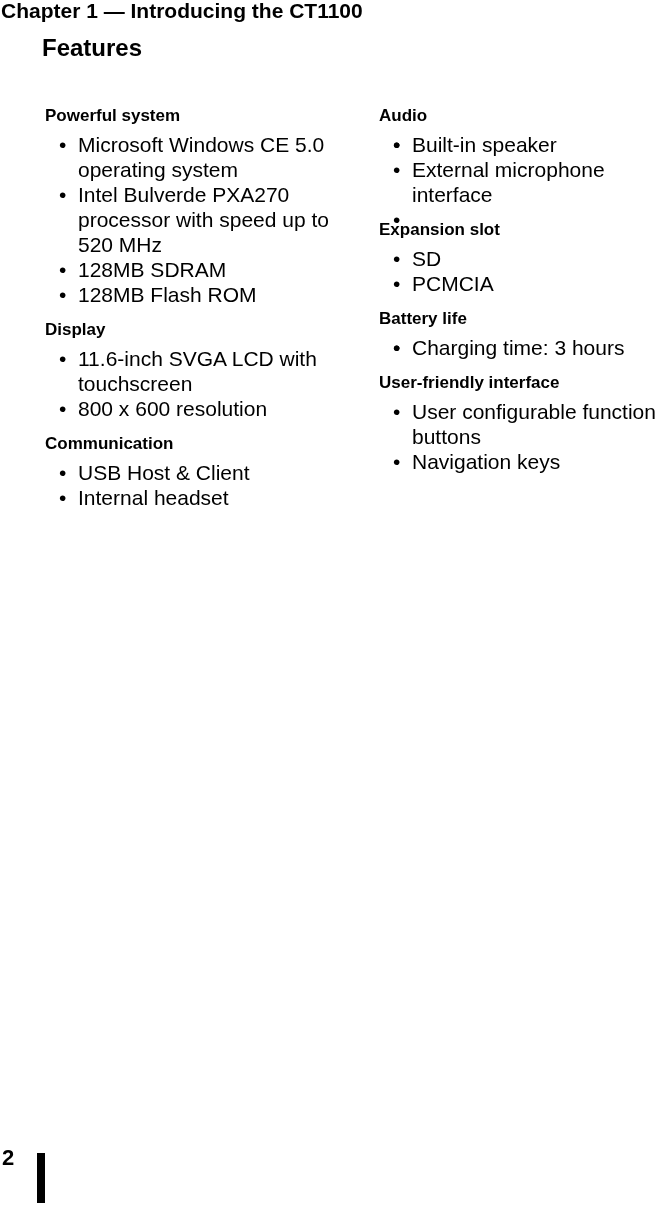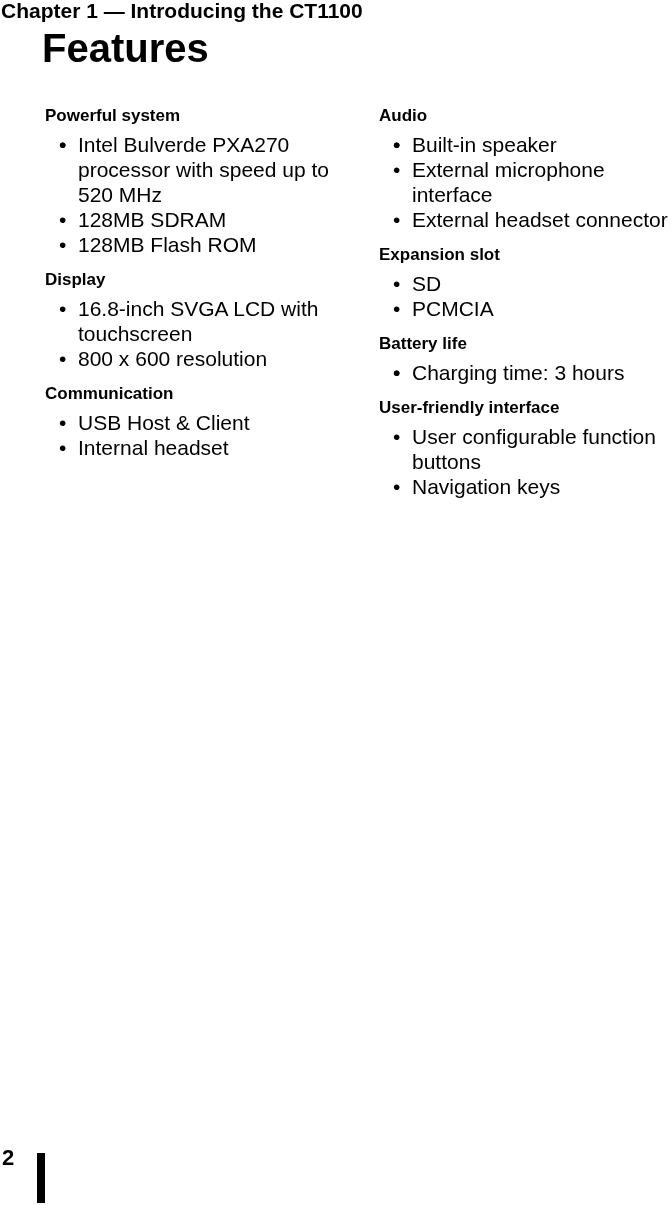--- a/index.html
+++ b/index.html
@@ -15,21 +15,21 @@
     position: absolute;
     left: 1px; top: -2px;
     font-size: 21px; line-height: 26px;
     font-weight: bold;
     white-space: nowrap;
   }
   .chapter-header .chapter-title-italic { }
   .page-title {
     position: absolute;
     left: 42px; top: 27px;
-    font-size: 40px; line-height: 42px;
+    font-size: 24px; line-height: 42px;
     font-weight: bold;
   }
   .col {
     position: absolute;
     top: 100px;
   }
   .col-left  { left: 45px;  width: 308px; }
   .col-right { left: 379px; width: 293px; }
   .section-heading {
     font-size: 17px; line-height: 25px;
@@ -69,38 +69,39 @@
   <span>Chapter 1 — </span><span class="chapter-title-italic">Introducing the CT1100</span>
 </div>
 
 <h1 class="page-title">Features</h1>
 
 <div class="col col-left">
 
   <div class="feature-section">
     <h3 class="section-heading">Powerful system</h3>
     <ul class="feature-list">
-      <li class="feature-item"><span class="bullet-glyph">•</span></li>
+      <li class="feature-item"><span class="bullet-glyph">•</span><span class="item-text">Microsoft Windows CE 5.0
+operating system</span></li>
       <li class="feature-item"><span class="bullet-glyph">•</span><span class="item-text">Intel Bulverde PXA270
 processor with speed up to
 520 MHz</span></li>
     </ul>
   </div>
 
   <div class="feature-section">
     <ul class="feature-list">
       <li class="feature-item"><span class="bullet-glyph">•</span><span class="item-text">128MB SDRAM</span></li>
       <li class="feature-item"><span class="bullet-glyph">•</span><span class="item-text">128MB Flash ROM</span></li>
     </ul>
   </div>
 
   <div class="feature-section">
     <h3 class="section-heading">Display</h3>
     <ul class="feature-list">
-      <li class="feature-item"><span class="bullet-glyph">•</span><span class="item-text">16.8-inch SVGA LCD with
+      <li class="feature-item"><span class="bullet-glyph">•</span><span class="item-text">11.6-inch SVGA LCD with
 touchscreen</span></li>
       <li class="feature-item"><span class="bullet-glyph">•</span><span class="item-text">800 x 600 resolution</span></li>
     </ul>
   </div>
 
   <div class="feature-section">
     <h3 class="section-heading">Communication</h3>
     <ul class="feature-list">
       <li class="feature-item"><span class="bullet-glyph">•</span><span class="item-text">USB Host &amp; Client</span></li>
       <li class="feature-item"><span class="bullet-glyph">•</span><span class="item-text">Internal headset</span></li>
@@ -111,21 +112,21 @@
 
 <div class="col col-right">
 
   <div class="feature-section">
     <h3 class="section-heading">Audio</h3>
     <ul class="feature-list">
       <li class="feature-item"><span class="bullet-glyph">•</span></li>
       <li class="feature-item"><span class="bullet-glyph">•</span><span class="item-text">Built-in speaker</span></li>
       <li class="feature-item"><span class="bullet-glyph">•</span><span class="item-text">External microphone
 interface</span></li>
-      <li class="feature-item"><span class="bullet-glyph">•</span><span class="item-text">External headset connector</span></li>
+      <li class="feature-item"><span class="bullet-glyph">•</span></li>
     </ul>
   </div>
 
   <div class="feature-section">
     <h3 class="section-heading">Expansion slot</h3>
     <ul class="feature-list">
       <li class="feature-item"><span class="bullet-glyph">•</span><span class="item-text">SD</span></li>
       <li class="feature-item"><span class="bullet-glyph">•</span><span class="item-text">PCMCIA</span></li>
     </ul>
   </div>

